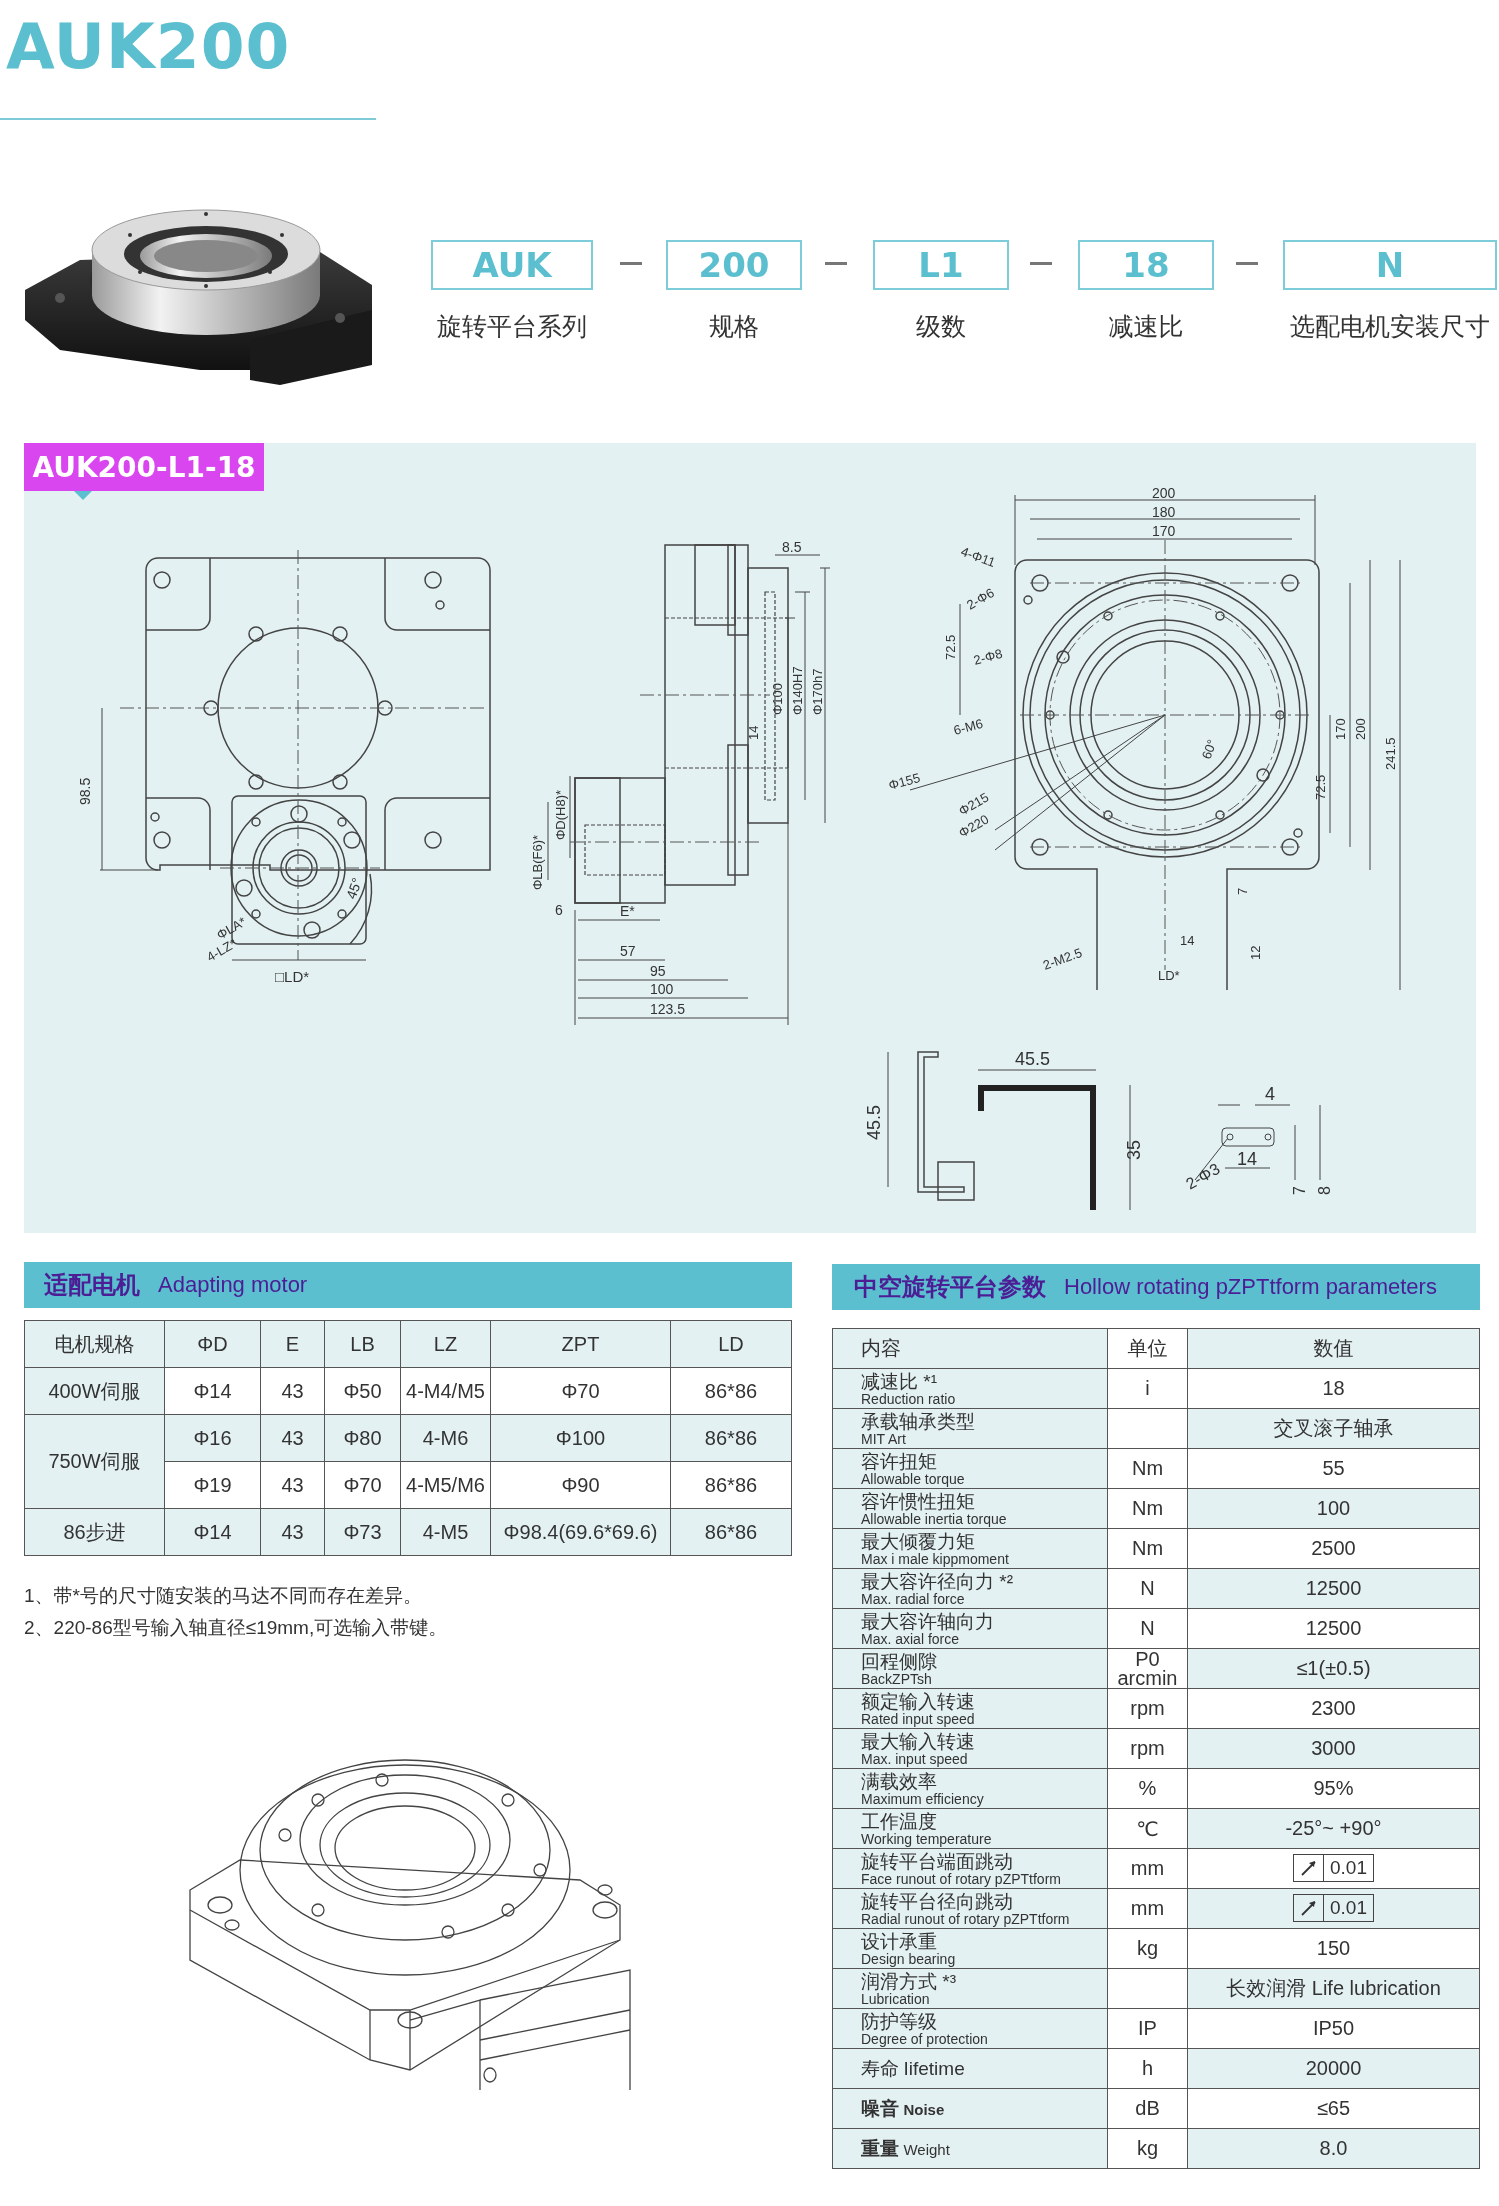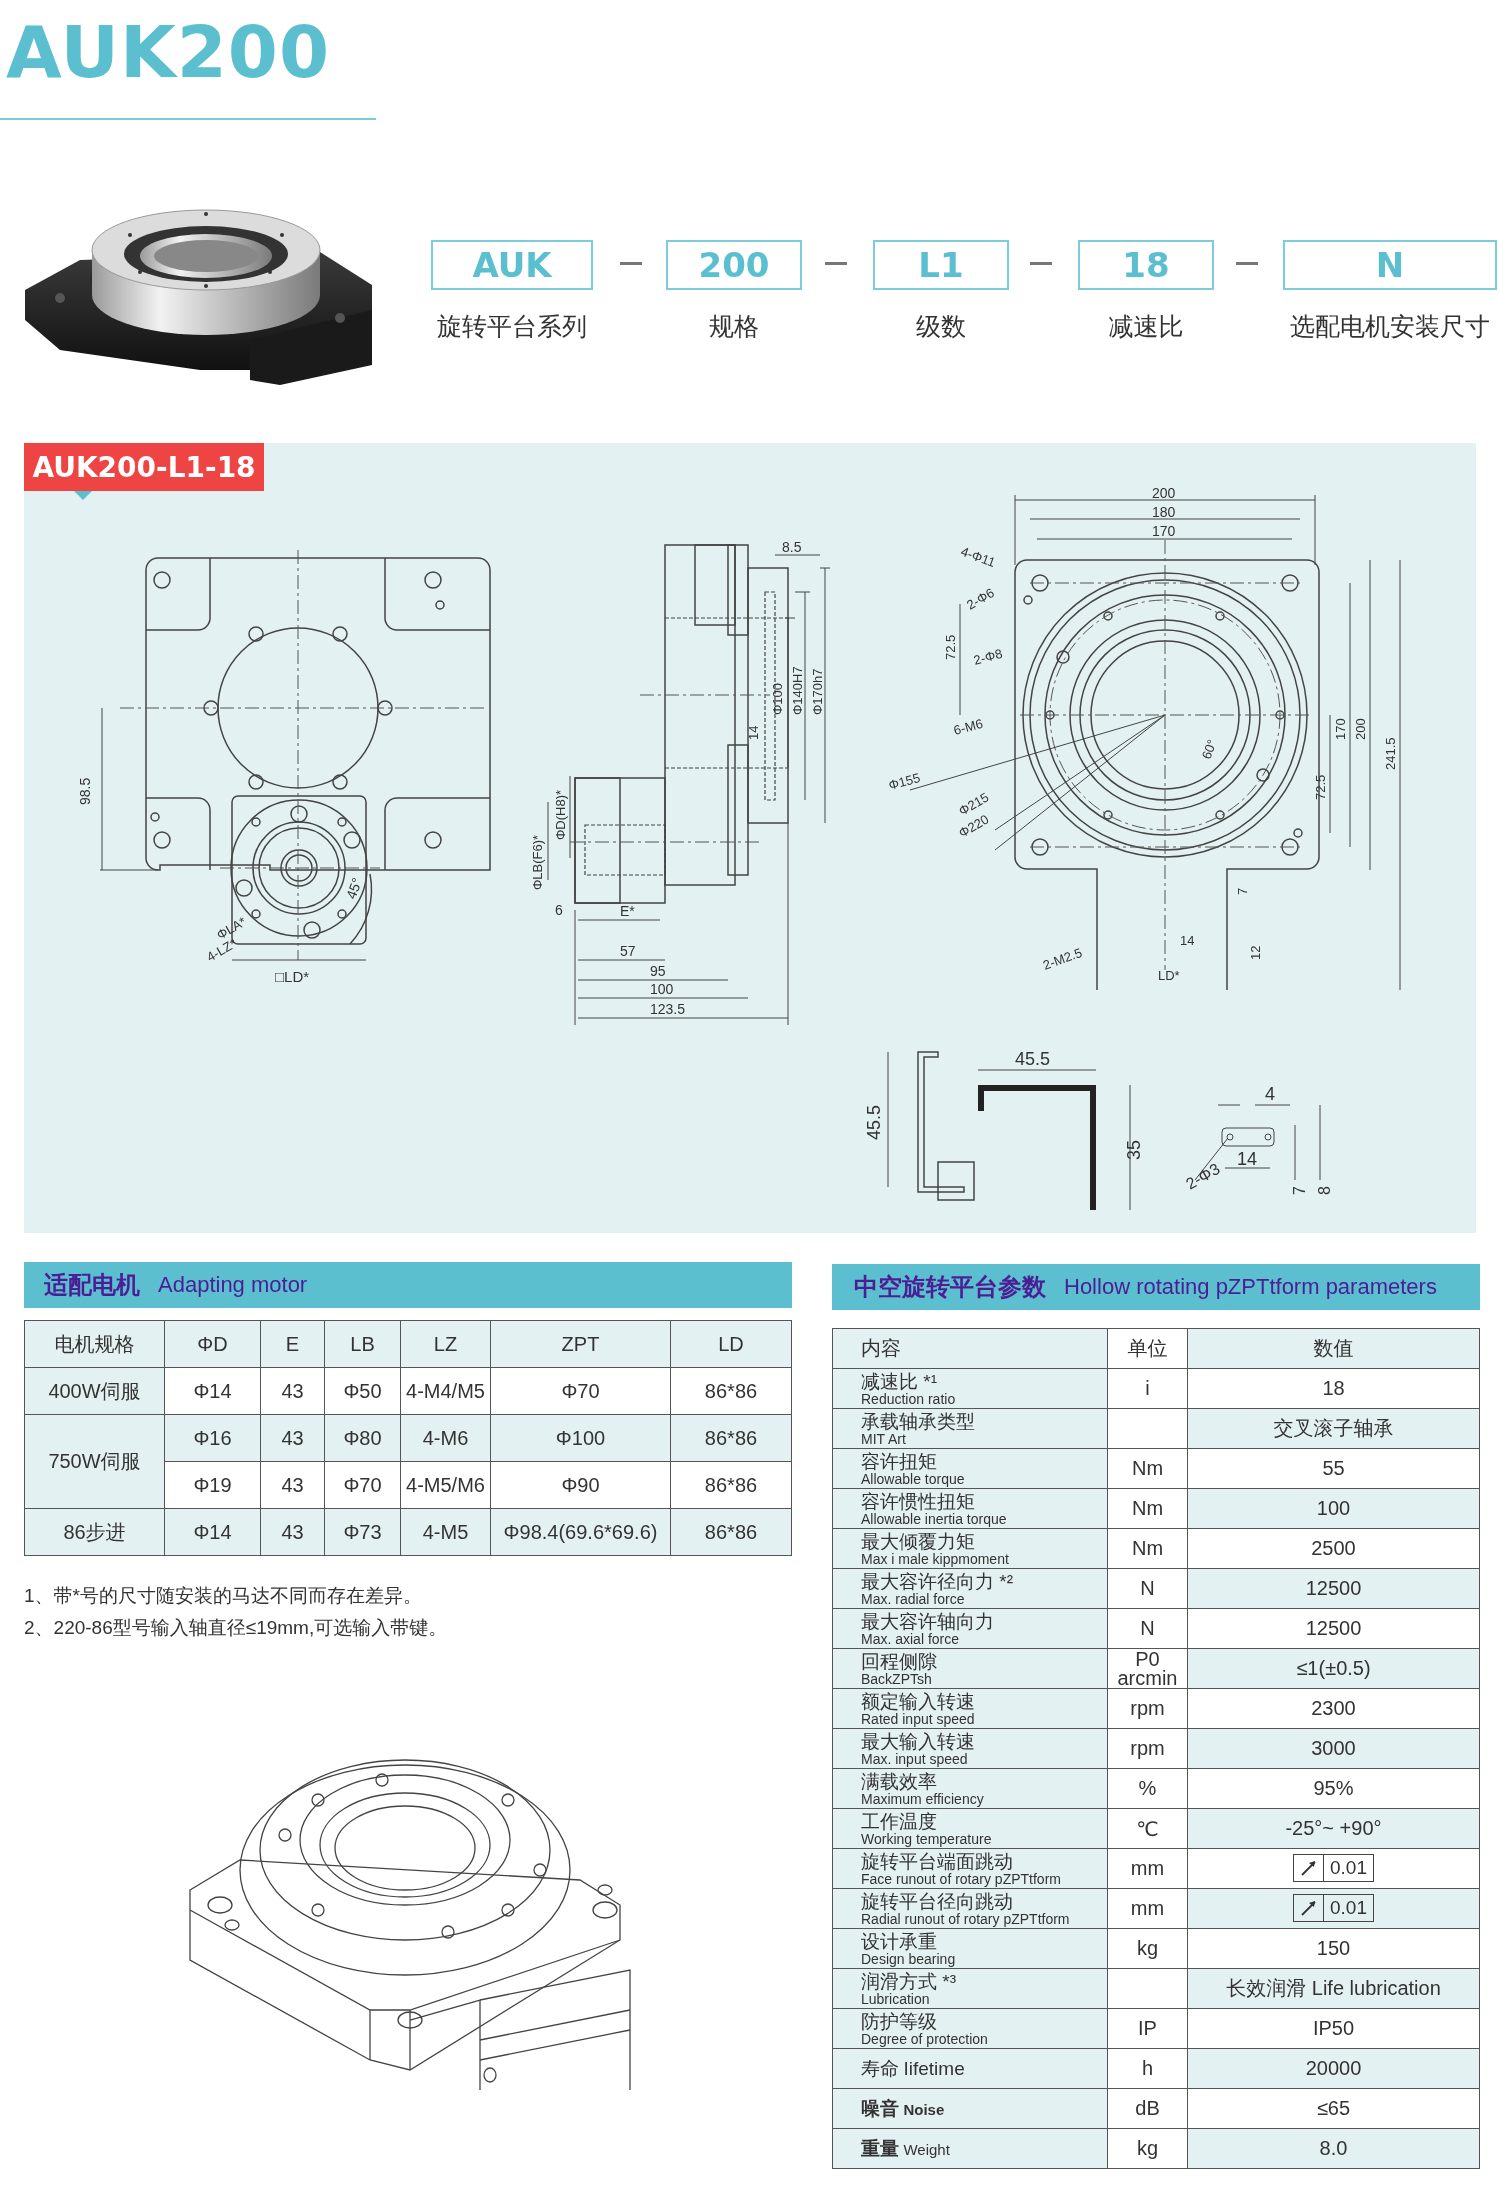--- a/index.html
+++ b/index.html
@@ -1,28 +1,28 @@
 <!DOCTYPE html>
 <html><head>
 <meta charset="utf-8">
 <style>
   * { box-sizing: border-box; margin: 0; padding: 0; }
   body { width: 1499px; height: 2206px; background: #ffffff; font-family: "Liberation Sans", "DejaVu Sans", sans-serif; color: #333; position: relative; overflow: hidden; }
   .abs { position: absolute; }
-  .title { left: 6px; top: 10px; font-size: 72px; font-weight: bold; color: #5bbfcf; letter-spacing: 1px; font-family: "DejaVu Sans", sans-serif; }
+  .title { left: 6px; top: 10px; font-size: 63px; font-weight: bold; color: #5bbfcf; letter-spacing: 1px; font-family: "DejaVu Sans", sans-serif; }
   .title-rule { left: 0; top: 118px; width: 376px; height: 2px; background: #7ecbd7; }
 
   .photo { left: 20px; top: 190px; width: 355px; height: 200px; }
 
   .code-box { top: 240px; height: 50px; border: 2px solid #7ccdd9; color: #5bbfcf; font-size: 34px; font-weight: bold; display: flex; align-items: center; justify-content: center; font-family: "DejaVu Sans", sans-serif; }
   .code-dash { top: 262px; width: 22px; height: 3px; background: #777; }
   .code-label { top: 310px; font-size: 25px; color: #333; text-align: center; }
 
   .drawing-panel { left: 24px; top: 443px; width: 1452px; height: 790px; background: #e4f1f2; }
-  .drawing-tag { left: 24px; top: 443px; width: 240px; height: 48px; background: #ef4444; color: #fff; font-size: 28px; font-weight: bold; display: flex; align-items: center; justify-content: center; font-family: "DejaVu Sans", sans-serif; }
+  .drawing-tag { left: 24px; top: 443px; width: 240px; height: 48px; background: #d946ef; color: #fff; font-size: 28px; font-weight: bold; display: flex; align-items: center; justify-content: center; font-family: "DejaVu Sans", sans-serif; }
   .drawing-tag-notch { left: 74px; top: 491px; width: 0; height: 0; border-left: 9px solid transparent; border-right: 9px solid transparent; border-top: 9px solid #5bbfcf; }
 
   .section-bar { height: 46px; background: #5bbfcf; color: #4c1d95; display: flex; align-items: center; padding-left: 20px; }
   .section-bar .cn { font-size: 24px; font-weight: bold; margin-right: 18px; }
   .section-bar .en { font-size: 22px; }
 
   table { border-collapse: collapse; }
   .motor-table { left: 24px; top: 1320px; width: 768px; }
   .motor-table td, .motor-table th { border: 1.5px solid #555; font-size: 20px; font-weight: normal; text-align: center; height: 47px; color: #333; }
   .tint { background: #e4f1f2; }

